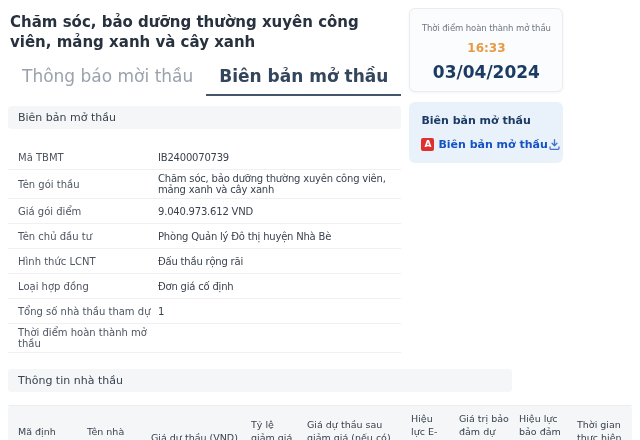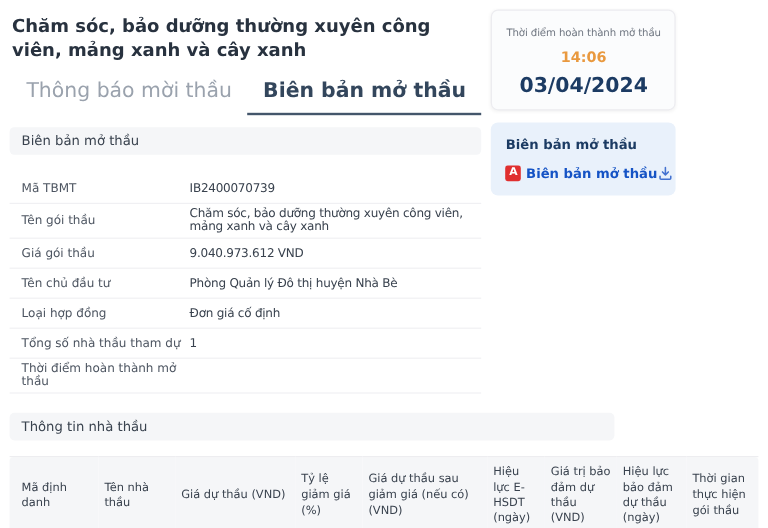--- a/index.html
+++ b/index.html
@@ -60,45 +60,49 @@
       <div class="info-rows">
         <div class="info-row">
           <div class="lbl">Mã TBMT</div>
           <div class="val">IB2400070739</div>
         </div>
         <div class="info-row">
           <div class="lbl">Tên gói thầu</div>
           <div class="val">Chăm sóc, bảo dưỡng thường xuyên công viên, mảng xanh và cây xanh</div>
         </div>
         <div class="info-row">
-          <div class="lbl">Giá gói thầu</div>
+          <div class="lbl">Giá gói điểm</div>
           <div class="val">9.040.973.612 VND</div>
         </div>
         <div class="info-row">
           <div class="lbl">Tên chủ đầu tư</div>
           <div class="val">Phòng Quản lý Đô thị huyện Nhà Bè</div>
+        </div>
+        <div class="info-row">
+          <div class="lbl">Hình thức LCNT</div>
+          <div class="val">Đấu thầu rộng rãi</div>
         </div>
         <div class="info-row">
           <div class="lbl">Loại hợp đồng</div>
           <div class="val">Đơn giá cố định</div>
         </div>
         <div class="info-row">
           <div class="lbl">Tổng số nhà thầu tham dự</div>
           <div class="val">1</div>
         </div>
         <div class="info-row">
           <div class="lbl">Thời điểm hoàn thành mở thầu</div>
         </div>
       </div>
     </div>
 
     <div class="right">
       <div class="card1">
         <div class="c-label">Thời điểm hoàn thành mở thầu</div>
-        <div class="c-time">14:06</div>
+        <div class="c-time">16:33</div>
         <div class="c-date">03/04/2024</div>
       </div>
 
       <div class="card2">
         <div class="d-title">Biên bản mở thầu</div>
         <div class="d-row">
           <span class="pdf-badge">A</span>
           <span class="d-link">Biên bản mở thầu</span>
           <span class="dl-btn">
             <svg width="13" height="13" viewBox="0 0 16 16" fill="none">

